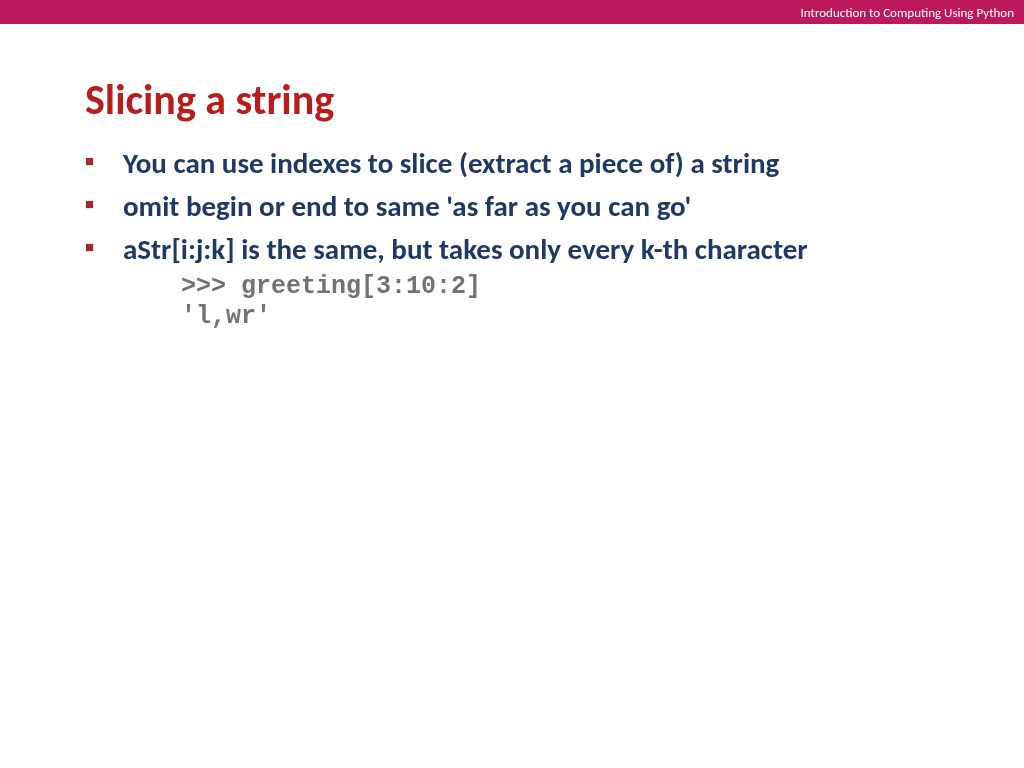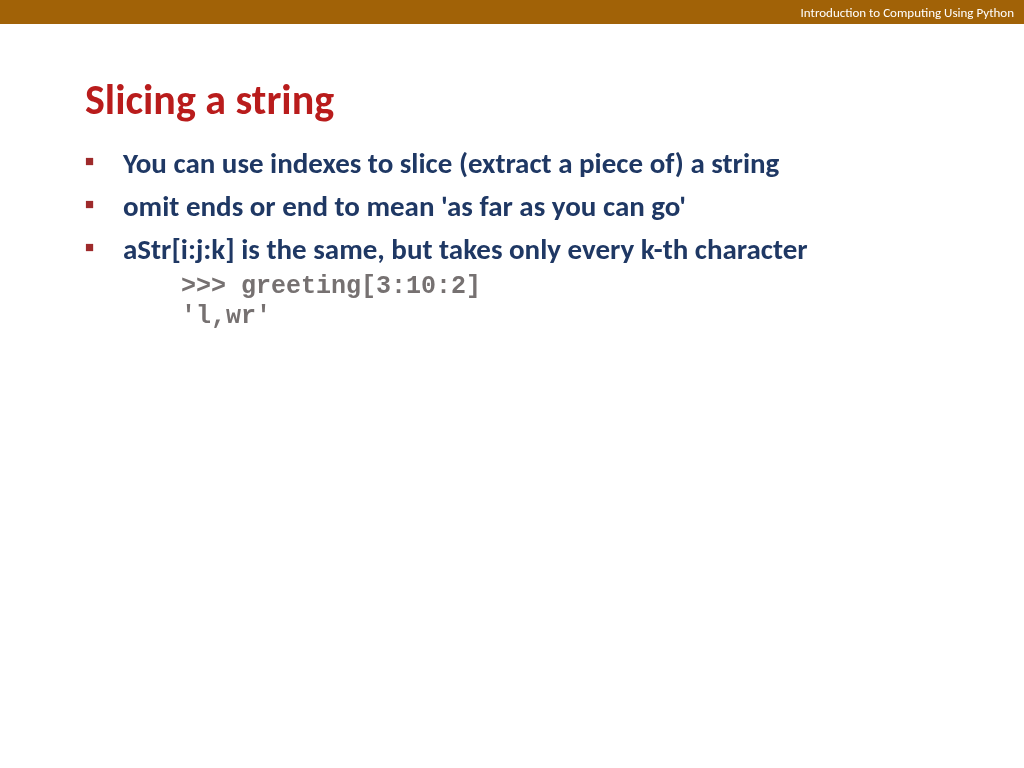--- a/index.html
+++ b/index.html
@@ -8,21 +8,21 @@
       box-sizing: border-box;
     }
     body {
       width: 1024px;
       height: 768px;
       font-family: Calibri, 'Segoe UI', sans-serif;
       background: #ffffff;
       overflow: hidden;
     }
     .header-bar {
-      background: #a16207;
+      background: #be185d;
       height: 24px;
       width: 100%;
       display: flex;
       justify-content: flex-end;
       align-items: center;
       padding-right: 10px;
     }
     .header-text {
       color: #ffffff;
       font-size: 13px;
@@ -78,21 +78,21 @@
 </div>
 
 <div class="content">
   <h1 class="title">Slicing a string</h1>
 
   <ul class="bullet-list">
     <li class="bullet-item">
       <div class="bullet-text">You can use indexes to slice (extract a piece of) a string</div>
     </li>
     <li class="bullet-item">
-      <div class="bullet-text">omit ends or end to mean 'as far as you can go'</div>
+      <div class="bullet-text">omit begin or end to same 'as far as you can go'</div>
     </li>
     <li class="bullet-item">
       <div class="bullet-text">aStr[i:j:k] is the same, but takes only every k-th character</div>
       <div class="code-block">&gt;&gt;&gt; greeting[3:10:2]
 'l,wr'</div>
     </li>
   </ul>
 </div>
 
 </body></html>

